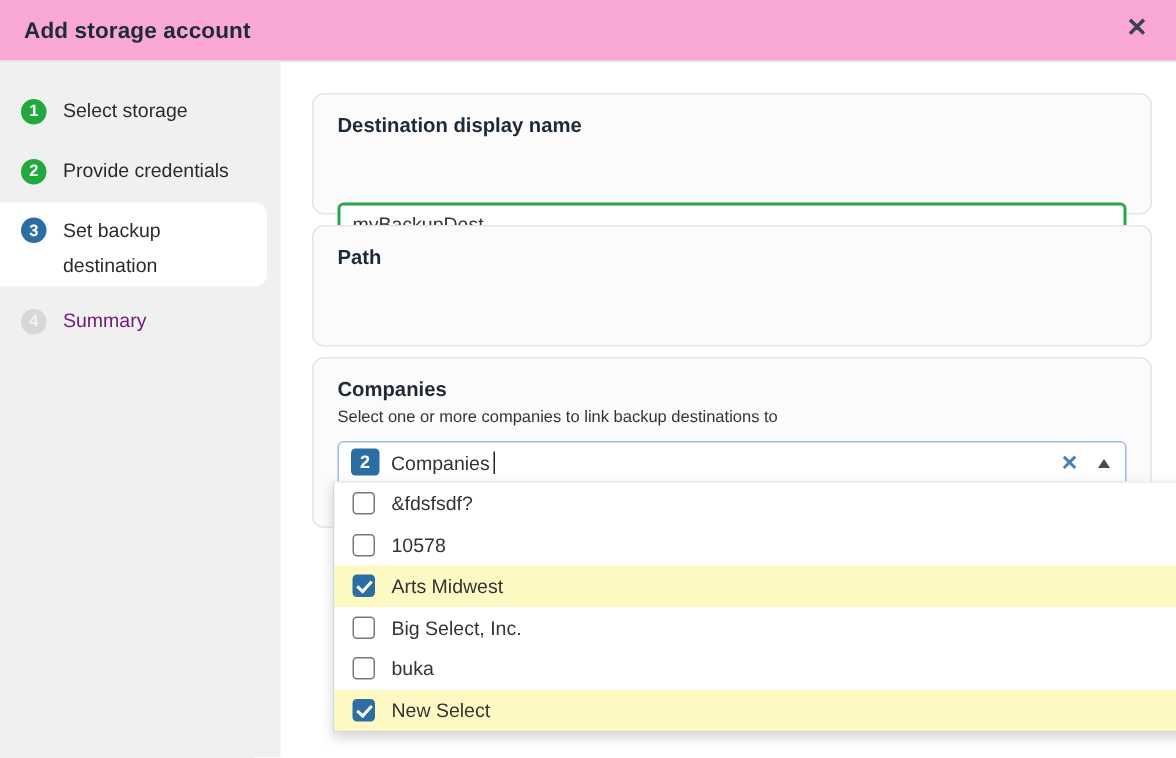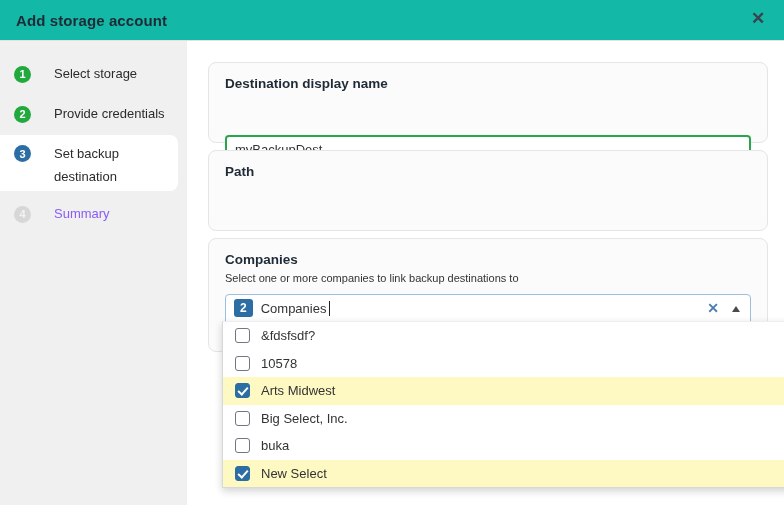--- a/index.html
+++ b/index.html
@@ -3,39 +3,39 @@
 <meta charset="utf-8">
 <style>
   * { margin:0; padding:0; box-sizing:border-box; }
   html,body { background:#fff; }
   .page {
     position:relative; width:784px; height:505px; overflow:hidden;
     font-family:"Liberation Sans", sans-serif; font-size:13px; color:#333; background:#fff;
   }
   
   .hdr { position:absolute; top:0; left:0; right:0; height:41px;
-         border-bottom:1px solid #e2e2e2; display:flex; align-items:center; padding:4px 16px; background:#14b8a6; }
+         border-bottom:1px solid #e2e2e2; display:flex; align-items:center; padding:4px 16px; background:#f9a8d4; }
   .hdr-title { font-weight:bold; font-size:15px; color:#1e2a36; letter-spacing:.1px; }
   .close-btn { position:absolute; right:12px; top:5px; width:28px; height:28px; border:none; background:transparent;
                font-size:17px; font-weight:bold; color:#39434c; cursor:pointer; line-height:28px; text-align:center; }
   
   .sidebar { position:absolute; top:41px; left:0; width:187px; bottom:0; background:#f0f0f0; }
   .step { position:absolute; left:0; display:flex; gap:11px; align-items:center; padding-left:14px; cursor:pointer; }
   .step-1 { top:16px; height:34px; }
   .step-2 { top:56px; height:34px; }
   .step-3 { top:94px; height:56px; width:178px; background:#fff; border-radius:0 8px 8px 0; align-items:flex-start; padding-top:10px; }
   .step-4 { top:156px; height:34px; }
   .circle { flex:0 0 17px; width:17px; height:17px; border-radius:50%; color:#fff; font-size:11px; font-weight:bold;
             display:flex; align-items:center; justify-content:center; }
   .completed .circle { background:#21a93e; }
   .active .circle { background:#2c6da4; }
   .disabled .circle { background:#d7d7d7; color:#f3f3f3; }
-  .step-label { font-size:13px; color:#2b2b2b; line-height:16px;margin-left:12px; }
+  .step-label { font-size:13px; color:#2b2b2b; line-height:16px; }
   .step-3 .step-label { line-height:23px; width:96px; margin-top:-3px; }
-  .disabled .step-label { color:#8b5cf6; }
+  .disabled .step-label { color:#701a75; }
   
   .card { position:absolute; left:208px; width:560px; background:#fbfbfb;
           border:1px solid #e5e5e5; border-radius:8px; padding:13px 16px; }
   .card-1 { top:62px;  height:81px; }
   .card-2 { top:150px; height:81px; }
   .card-3 { top:238px; height:114px; }
   .fld-label { font-weight:bold; font-size:13.5px; color:#1e2a36; margin-bottom:9px; }
   .txt-input { width:100%; height:28px; border:2px solid #2aa64a; border-radius:4px; background:#fff;
                padding:0 8px; font-family:"Liberation Sans", sans-serif; font-size:13px; color:#333; outline:none;margin-top:35px; }
   .fld-desc { font-size:11px; color:#333; margin-top:-4px; margin-bottom:10px; }

